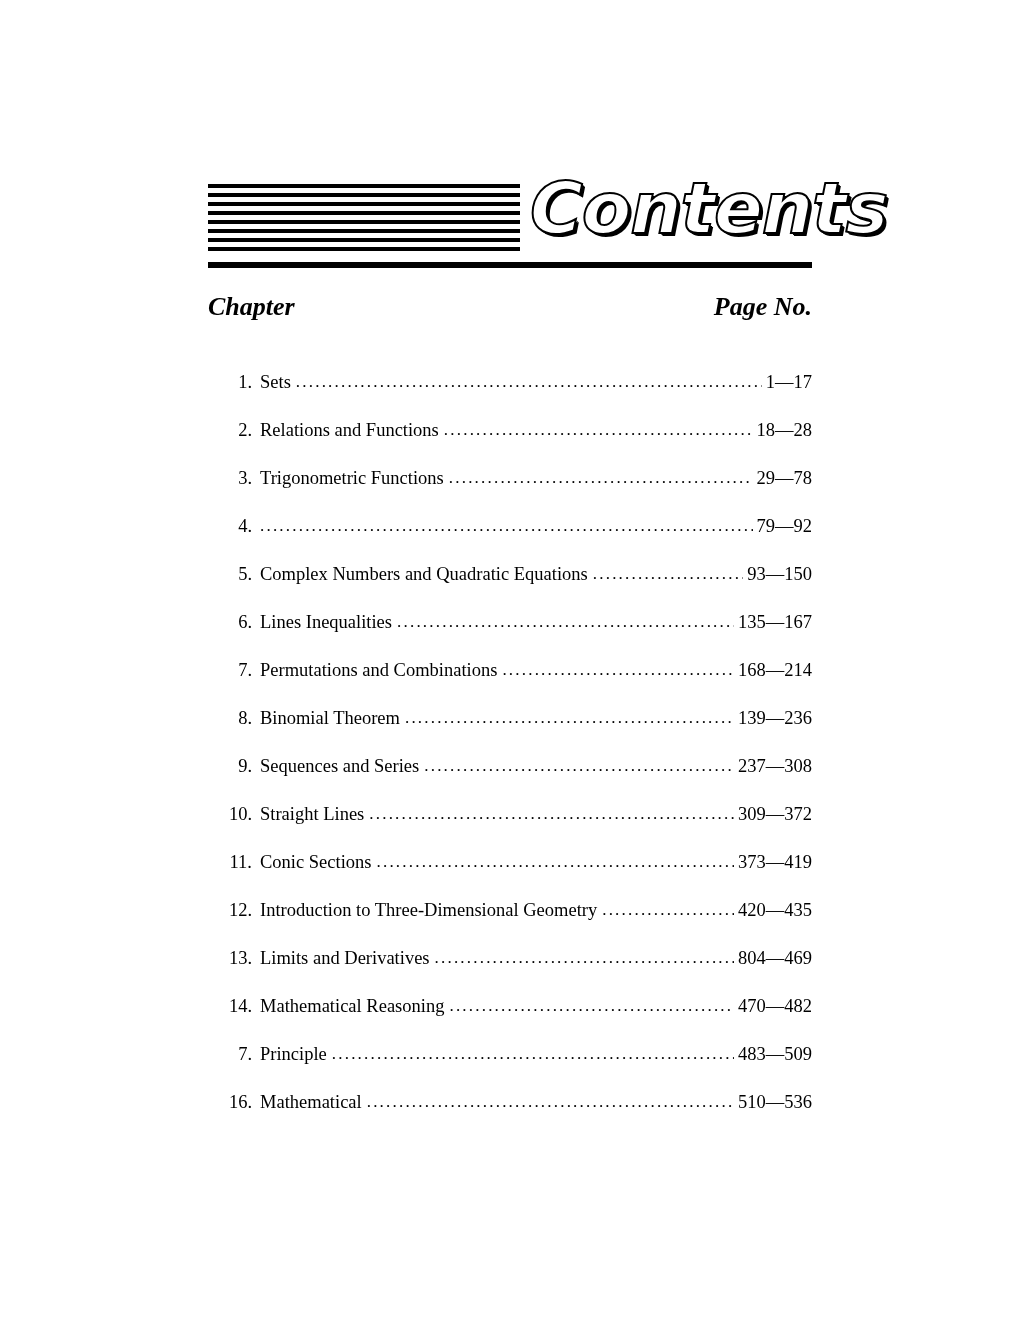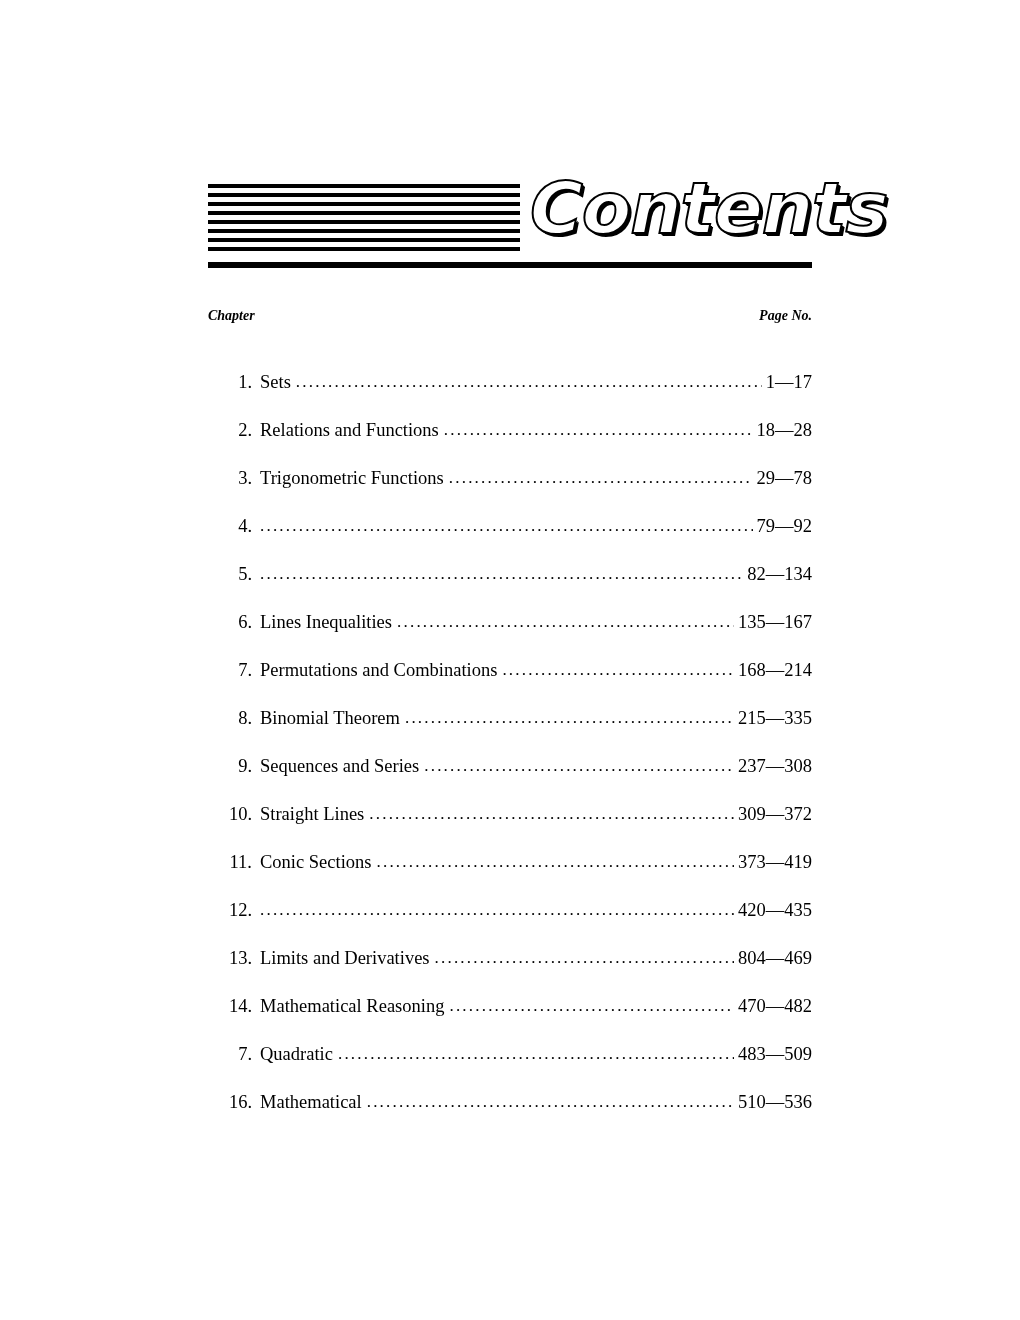--- a/index.html
+++ b/index.html
@@ -68,25 +68,25 @@
     top: 262px;
     width: 604px;
     height: 6px;
     background: #000000;
   }
 
   
   .col-headers {
     position: absolute;
     left: 208px;
-    top: 308px;
+    top: 292px;
     width: 604px;
     display: flex;
     justify-content: space-between;
-    font-size: 14px;
+    font-size: 26px;
     font-weight: bold;
     font-style: italic;
     font-family: "Liberation Serif", serif;
   }
 
   
   .toc {
     position: absolute;
     left: 208px;
     top: 372px;
@@ -164,43 +164,44 @@
     </div>
 
     <div class="toc-row">
       <span class="toc-num">4.</span>
       <span class="toc-dots">...................................................................................................................................................</span>
       <span class="toc-pages">79—92</span>
     </div>
 
     <div class="toc-row">
       <span class="toc-num">5.</span>
-      <span class="toc-dots">...................................................................................................................................................</span>
-      <span class="toc-pages">82—134</span>
+      <span class="toc-title">Complex Numbers and Quadratic Equations</span>
+      <span class="toc-dots">...................................................................................................................................................</span>
+      <span class="toc-pages">93—150</span>
     </div>
 
     <div class="toc-row">
       <span class="toc-num">6.</span>
       <span class="toc-title">Lines Inequalities</span>
       <span class="toc-dots">...................................................................................................................................................</span>
       <span class="toc-pages">135—167</span>
     </div>
 
     <div class="toc-row">
       <span class="toc-num">7.</span>
       <span class="toc-title">Permutations and Combinations</span>
       <span class="toc-dots">...................................................................................................................................................</span>
       <span class="toc-pages">168—214</span>
     </div>
 
     <div class="toc-row">
       <span class="toc-num">8.</span>
       <span class="toc-title">Binomial Theorem</span>
       <span class="toc-dots">...................................................................................................................................................</span>
-      <span class="toc-pages">215—335</span>
+      <span class="toc-pages">139—236</span>
     </div>
 
     <div class="toc-row">
       <span class="toc-num">9.</span>
       <span class="toc-title">Sequences and Series</span>
       <span class="toc-dots">...................................................................................................................................................</span>
       <span class="toc-pages">237—308</span>
     </div>
 
     <div class="toc-row">
@@ -212,41 +213,42 @@
 
     <div class="toc-row">
       <span class="toc-num">11.</span>
       <span class="toc-title">Conic Sections</span>
       <span class="toc-dots">...................................................................................................................................................</span>
       <span class="toc-pages">373—419</span>
     </div>
 
     <div class="toc-row">
       <span class="toc-num">12.</span>
+      <span class="toc-title">Introduction to Three-Dimensional Geometry</span>
       <span class="toc-dots">...................................................................................................................................................</span>
       <span class="toc-pages">420—435</span>
     </div>
 
     <div class="toc-row">
       <span class="toc-num">13.</span>
       <span class="toc-title">Limits and Derivatives</span>
       <span class="toc-dots">...................................................................................................................................................</span>
       <span class="toc-pages">804—469</span>
     </div>
 
     <div class="toc-row">
       <span class="toc-num">14.</span>
       <span class="toc-title">Mathematical Reasoning</span>
       <span class="toc-dots">...................................................................................................................................................</span>
       <span class="toc-pages">470—482</span>
     </div>
 
     <div class="toc-row">
       <span class="toc-num">7.</span>
-      <span class="toc-title">Quadratic</span>
+      <span class="toc-title">Principle</span>
       <span class="toc-dots">...................................................................................................................................................</span>
       <span class="toc-pages">483—509</span>
     </div>
 
     <div class="toc-row">
       <span class="toc-num">16.</span>
       <span class="toc-title">Mathematical</span>
       <span class="toc-dots">...................................................................................................................................................</span>
       <span class="toc-pages">510—536</span>
     </div>

